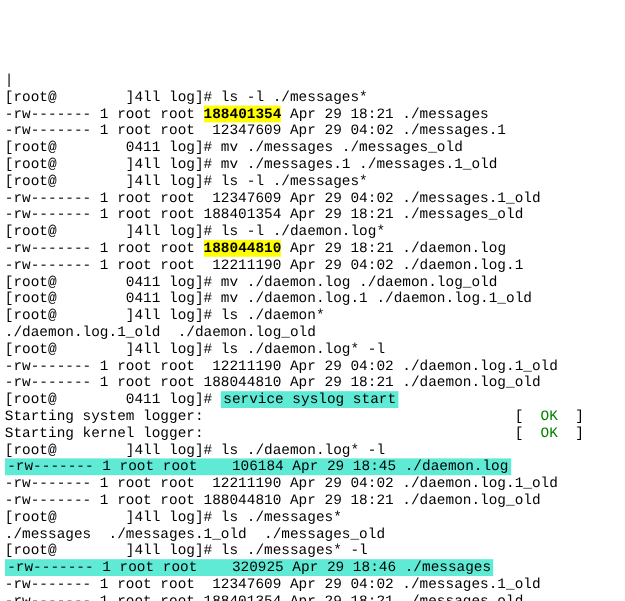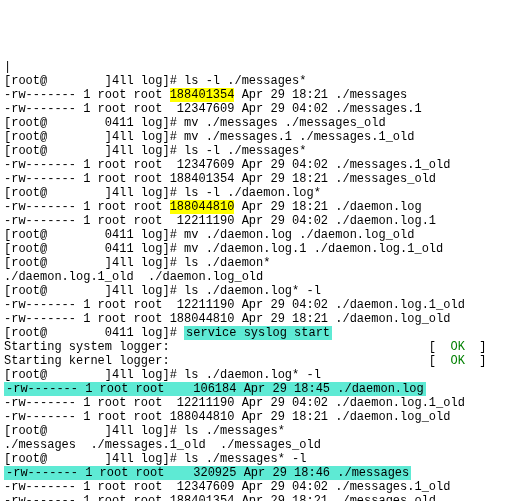--- a/index.html
+++ b/index.html
@@ -5,21 +5,21 @@
   body {
     font-family: "Courier New", monospace;
     font-size: 12px;
     line-height: 14px;
     background: #ffffff;
     color: #000000;
     margin: 4px;
     white-space: pre;
   }
   .l { white-space: pre; }
-  .hl { background: #ffff00; }
+  .hl { background: #ffff00; font-weight: bold; }
   .hlpad { background: #5eead4; padding: 0 2px; }
   .ok { color: #008000; }
 </style>
 </head>
 <body>
 
 
 
 <div id="term"><div class="l"><span>|</span></div><div class="l"><span>[root@        ]4ll log]# ls -l ./messages*</span></div><div class="l"><span>-rw------- 1 root root </span><span class="hl">188401354</span><span> Apr 29 18:21 ./messages</span></div><div class="l"><span>-rw------- 1 root root  12347609 Apr 29 04:02 ./messages.1</span></div><div class="l"><span>[root@        0411 log]# mv ./messages ./messages_old</span></div><div class="l"><span>[root@        ]4ll log]# mv ./messages.1 ./messages.1_old</span></div><div class="l"><span>[root@        ]4ll log]# ls -l ./messages*</span></div><div class="l"><span>-rw------- 1 root root  12347609 Apr 29 04:02 ./messages.1_old</span></div><div class="l"><span>-rw------- 1 root root 188401354 Apr 29 18:21 ./messages_old</span></div><div class="l"><span>[root@        ]4ll log]# ls -l ./daemon.log*</span></div><div class="l"><span>-rw------- 1 root root </span><span class="hl">188044810</span><span> Apr 29 18:21 ./daemon.log</span></div><div class="l"><span>-rw------- 1 root root  12211190 Apr 29 04:02 ./daemon.log.1</span></div><div class="l"><span>[root@        0411 log]# mv ./daemon.log ./daemon.log_old</span></div><div class="l"><span>[root@        0411 log]# mv ./daemon.log.1 ./daemon.log.1_old</span></div><div class="l"><span>[root@        ]4ll log]# ls ./daemon*</span></div><div class="l"><span>./daemon.log.1_old  ./daemon.log_old</span></div><div class="l"><span>[root@        ]4ll log]# ls ./daemon.log* -l</span></div><div class="l"><span>-rw------- 1 root root  12211190 Apr 29 04:02 ./daemon.log.1_old</span></div><div class="l"><span>-rw------- 1 root root 188044810 Apr 29 18:21 ./daemon.log_old</span></div><div class="l"><span>[root@        0411 log]# </span><span class="hlpad">service syslog start</span></div><div class="l"><span>Starting system logger:                                    [  </span><span class="ok">OK</span><span>  ]</span></div><div class="l"><span>Starting kernel logger:                                    [  </span><span class="ok">OK</span><span>  ]</span></div><div class="l"><span>[root@        ]4ll log]# ls ./daemon.log* -l</span></div><div class="l"><span class="hlpad">-rw------- 1 root root    106184 Apr 29 18:45 ./daemon.log</span></div><div class="l"><span>-rw------- 1 root root  12211190 Apr 29 04:02 ./daemon.log.1_old</span></div><div class="l"><span>-rw------- 1 root root 188044810 Apr 29 18:21 ./daemon.log_old</span></div><div class="l"><span>[root@        ]4ll log]# ls ./messages*</span></div><div class="l"><span>./messages  ./messages.1_old  ./messages_old</span></div><div class="l"><span>[root@        ]4ll log]# ls ./messages* -l</span></div><div class="l"><span class="hlpad">-rw------- 1 root root    320925 Apr 29 18:46 ./messages</span></div><div class="l"><span>-rw------- 1 root root  12347609 Apr 29 04:02 ./messages.1_old</span></div><div class="l"><span>-rw------- 1 root root 188401354 Apr 29 18:21 ./messages_old</span></div></div>
 

